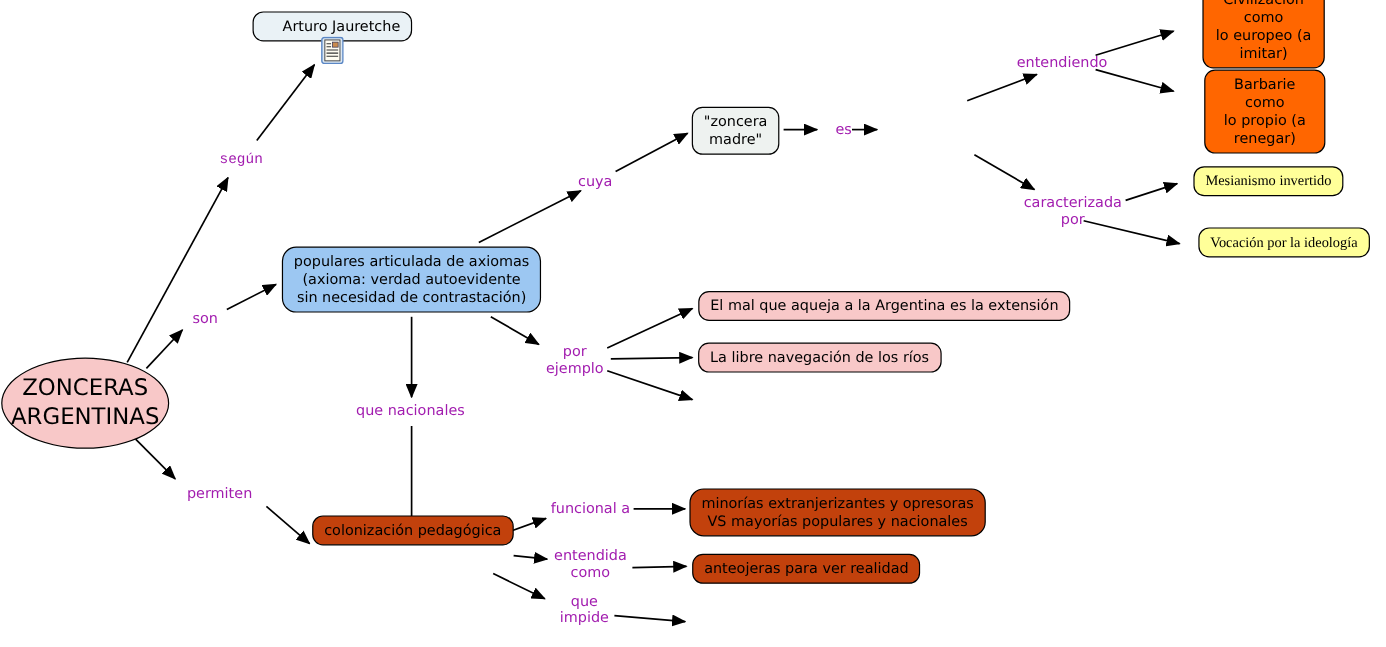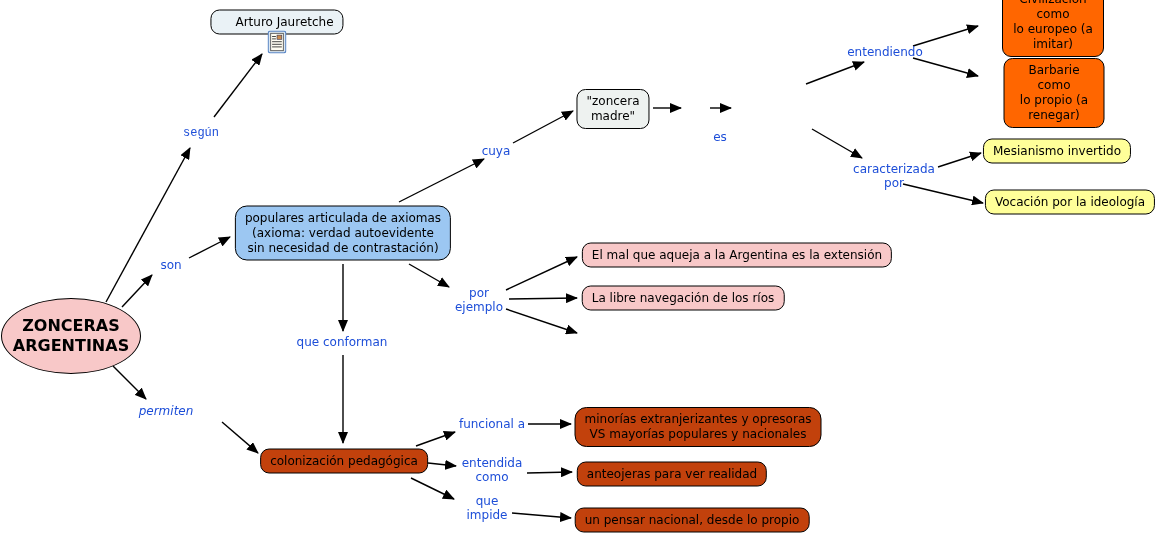--- a/index.html
+++ b/index.html
@@ -9,33 +9,33 @@
   .node{
     position:absolute;transform:translate(-50%,-50%);
     border:1.4px solid #000;border-radius:9px;
     padding:4px 9px;font-size:12px;line-height:1.25;color:#000;
     text-align:center;white-space:pre-line;box-sizing:border-box;
   }
   .nowrap{white-space:nowrap;}
   .ellipse{
     border-radius:50%;width:140px;height:76px;padding:0;
     display:flex;align-items:center;justify-content:center;
-    font-size:16px;line-height:1.25;white-space:pre-line;border-width:1.6px;font-weight:bold;
+    font-size:19px;line-height:1.25;white-space:pre-line;border-width:1.6px;
   }
   .c-pink{background:#f8c8c8;}
   .c-ice{background:#eaf2f6;padding-left:24px;}
   .c-blue{background:#9cc7f2;border-radius:12px;}
   .c-gray{background:#eef2f0;}
   .c-orange{background:#ff9900;}
   .c-redorange{background:#ff6600;}
-  .c-yellow{background:#ffff99;}
+  .c-yellow{background:#ffff99;font-family:Liberation Serif, serif;}
   .c-green{background:#c2410c;}
   .link-label{
     position:absolute;transform:translate(-50%,-50%);
-    font-size:12px;line-height:1.2;color:#1d4ed8;text-align:center;
+    font-size:12px;line-height:1.2;color:#a21caf;text-align:center;
     white-space:pre-line;background:transparent;
   }
   .res-icon{position:absolute;transform:translate(-50%,-50%);width:19px;height:23px;display:block;}
 </style>
 </head>
 <body>
 
 <div id="canvas">
 
   <svg id="wires" viewBox="0 0 1155 539" xmlns="http://www.w3.org/2000/svg">
@@ -108,35 +108,34 @@
 
   <div class="node c-yellow nowrap" style="left:1057px;top:151px;">Mesianismo invertido</div>
 
   <div class="node c-yellow nowrap" style="left:1070px;top:202px;">Vocación por la ideología</div>
 
   <div class="node c-pink nowrap" style="left:737px;top:255px;">El mal que aqueja a la Argentina es la extensión</div>
 
   <div class="node c-pink nowrap" style="left:683px;top:298px;">La libre navegación de los ríos</div>
 
 
-  <div class="node c-green nowrap" style="left:344px;top:461px;">colonización pedagógica</div>
+  <div class="node c-green nowrap" style="left:344px;top:442px;">colonización pedagógica</div>
 
   <div class="node c-green" style="left:698px;top:427px;border-radius:12px;">minorías extranjerizantes y opresoras
 VS mayorías populares y nacionales</div>
 
   <div class="node c-green nowrap" style="left:672px;top:474px;">anteojeras para ver realidad</div>
 
-  <div class="node c-green nowrap" style="left:692px;top:520px;">un pensar nacional, desde lo propio</div>
 
   <div class="link-label" style="left:201px;top:133px;font-family:Liberation Mono, monospace;">según</div>
   <div class="link-label" style="left:171px;top:265px;">son</div>
-  <div class="link-label" style="left:166px;top:411px;font-style:italic;">permiten</div>
-  <div class="link-label" style="left:342px;top:342px;">que conforman</div>
+  <div class="link-label" style="left:183px;top:411px;">permiten</div>
+  <div class="link-label" style="left:342px;top:342px;">que nacionales</div>
   <div class="link-label" style="left:496px;top:151px;">cuya</div>
-  <div class="link-label" style="left:720px;top:108px;margin-top:29px;">es</div>
+  <div class="link-label" style="left:703px;top:108px;">es</div>
   <div class="link-label" style="left:885px;top:52px;">entendiendo</div>
   <div class="link-label" style="left:894px;top:176px;">caracterizada
 por</div>
   <div class="link-label" style="left:479px;top:300px;">por
 ejemplo</div>
   <div class="link-label" style="left:492px;top:424px;">funcional a</div>
   <div class="link-label" style="left:492px;top:470px;">entendida
 como</div>
   <div class="link-label" style="left:487px;top:508px;">que
 impide</div>

